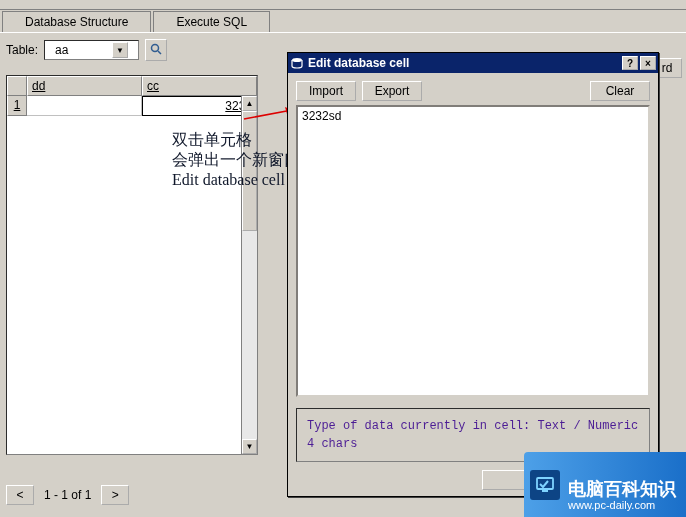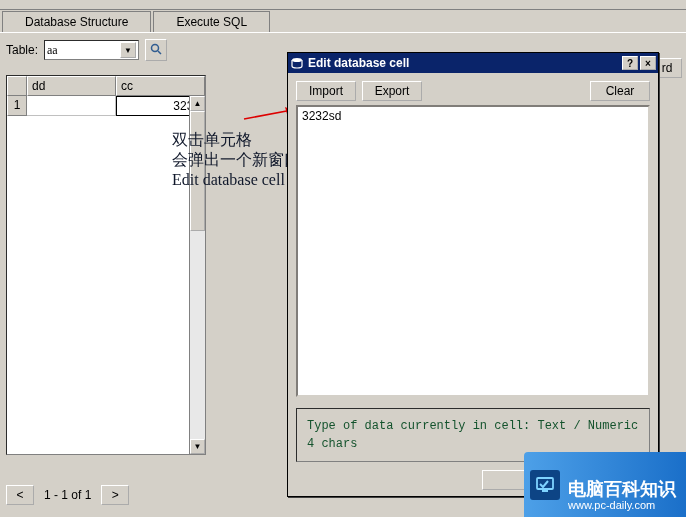--- a/index.html
+++ b/index.html
@@ -54,22 +54,21 @@
   gap: 6px;
 }
 .selector-row label { font-size: 12px; }
 .combo {
   display: flex;
   align-items: center;
   background: #fff;
   border: 1px inset #808080;
   height: 20px;
   width: 95px;
-  padding: 0 2px;
-  font-family: Liberation Serif, serif;
+  padding: 0 10px;
 }
 .combo span { flex: 1; font-size: 12px; }
 .combo-arrow {
   width: 16px; height: 16px;
   background: #d4d0c8;
   border: 1px outset #fff;
   display:flex;align-items:center;justify-content:center;
   font-size: 8px;
 }
 .btn {
@@ -85,24 +84,25 @@
   width: 22px; height: 22px;
   background: #d4d0c8;
   border: 1px outset #fff;
   display:inline-flex;align-items:center;justify-content:center;
 }
 
 .grid-wrap {
   margin-top: 14px;
   border: 1px inset #808080;
   background: #fff;
-  width: 200px;
+  width: 252px;
   height: 380px;
   position: relative;
   overflow: hidden;
+  text-decoration: underline;
 }
 .grid-head {
   display: flex;
   background: #d4d0c8;
 }
 .grid-head div {
   border-right: 1px solid #808080;
   border-bottom: 1px solid #808080;
   border-top: 1px solid #fff;
   border-left: 1px solid #fff;
@@ -206,21 +206,21 @@
   resize:none;
 }
 .status-box{
   margin-top:8px;
   border:1px inset #808080;
   background:#d4d0c8;
   padding:8px 10px;
   font-family: "Courier New", monospace;
   font-size:12px;
   line-height:18px;
-  color:#14532d;
+  color:#4c1d95;
 }
 .dialog-footer{
   position:absolute;bottom:6px;right:8px;display:flex;gap:8px;
 }
 .dialog-footer .btn{min-width:80px;}
 .red-box{position:absolute;border:2px solid #e00;}
 
 .watermark{
   position:absolute; right:0; bottom:0;
   display:flex;align-items:center;

